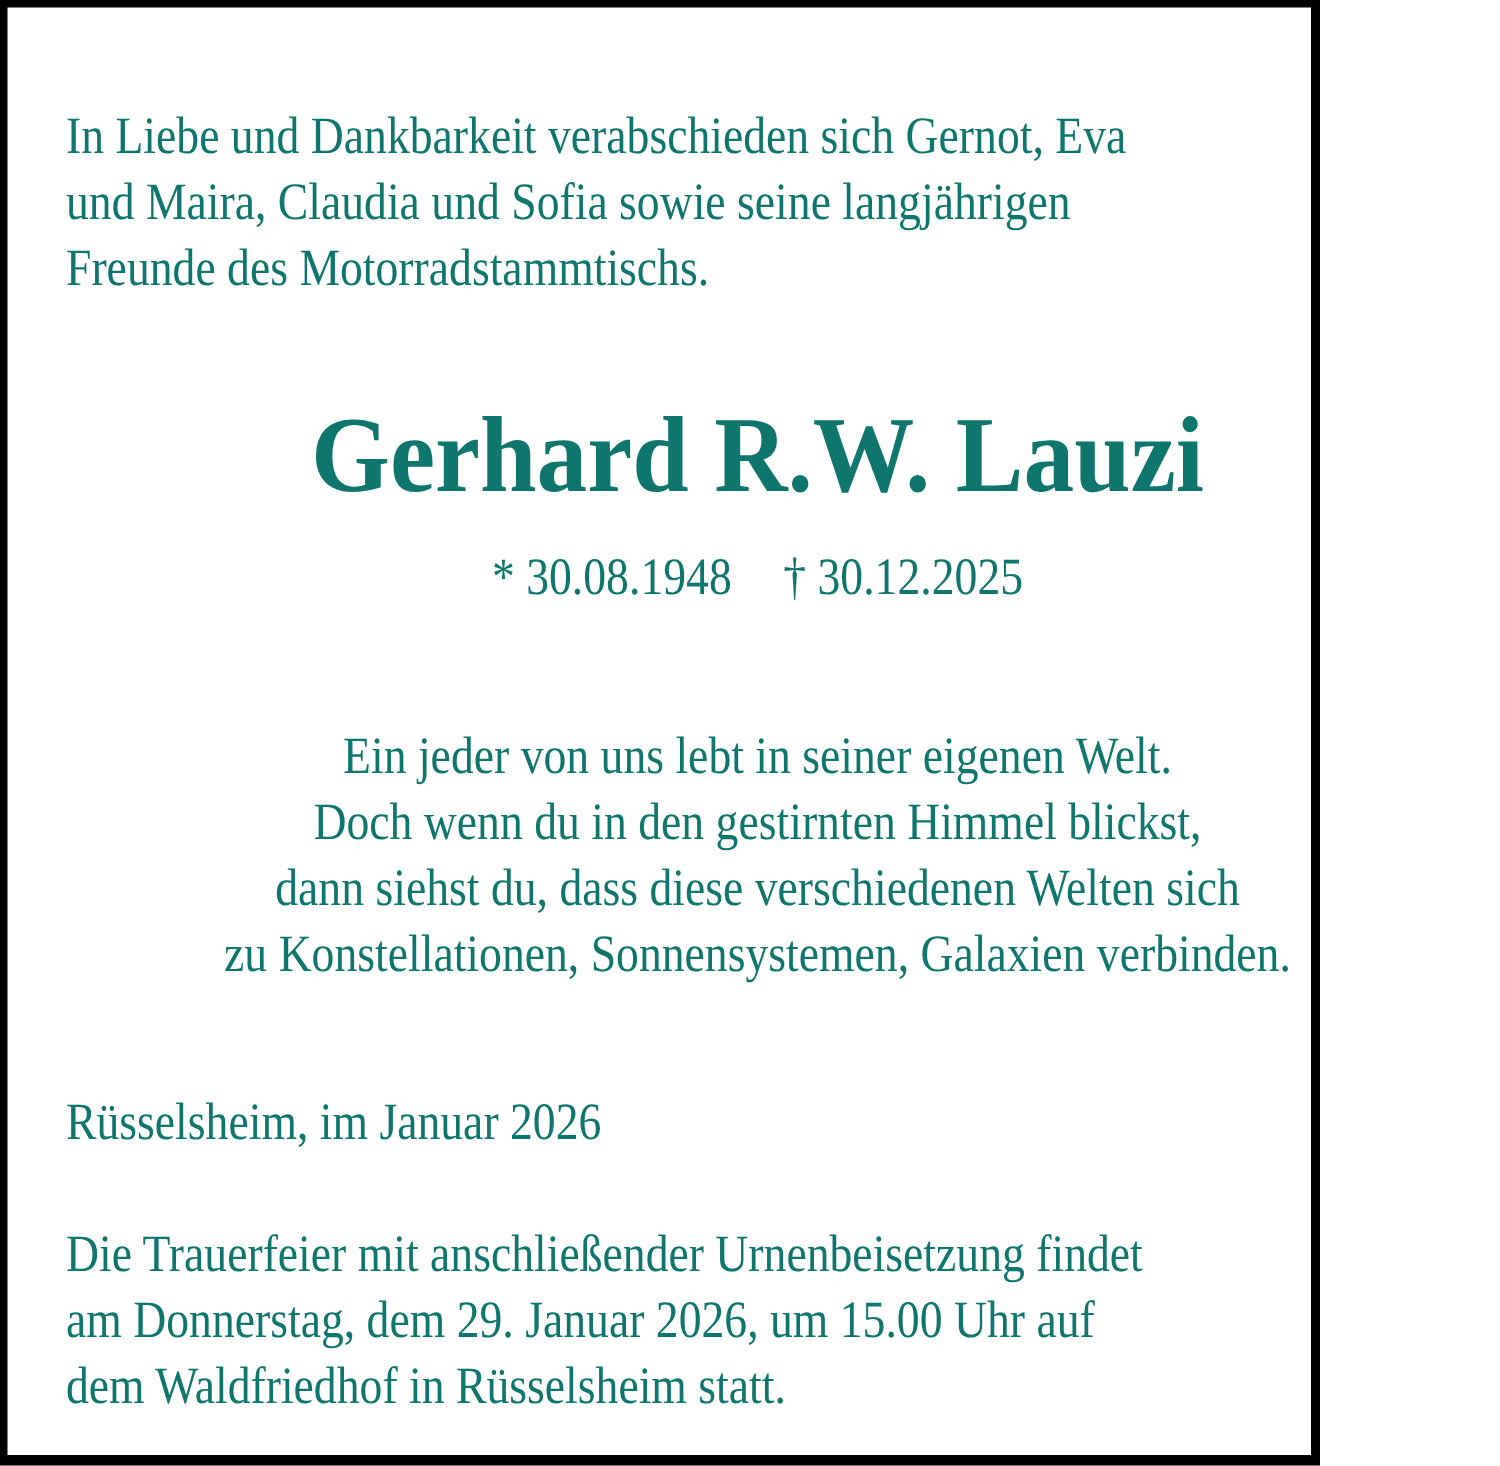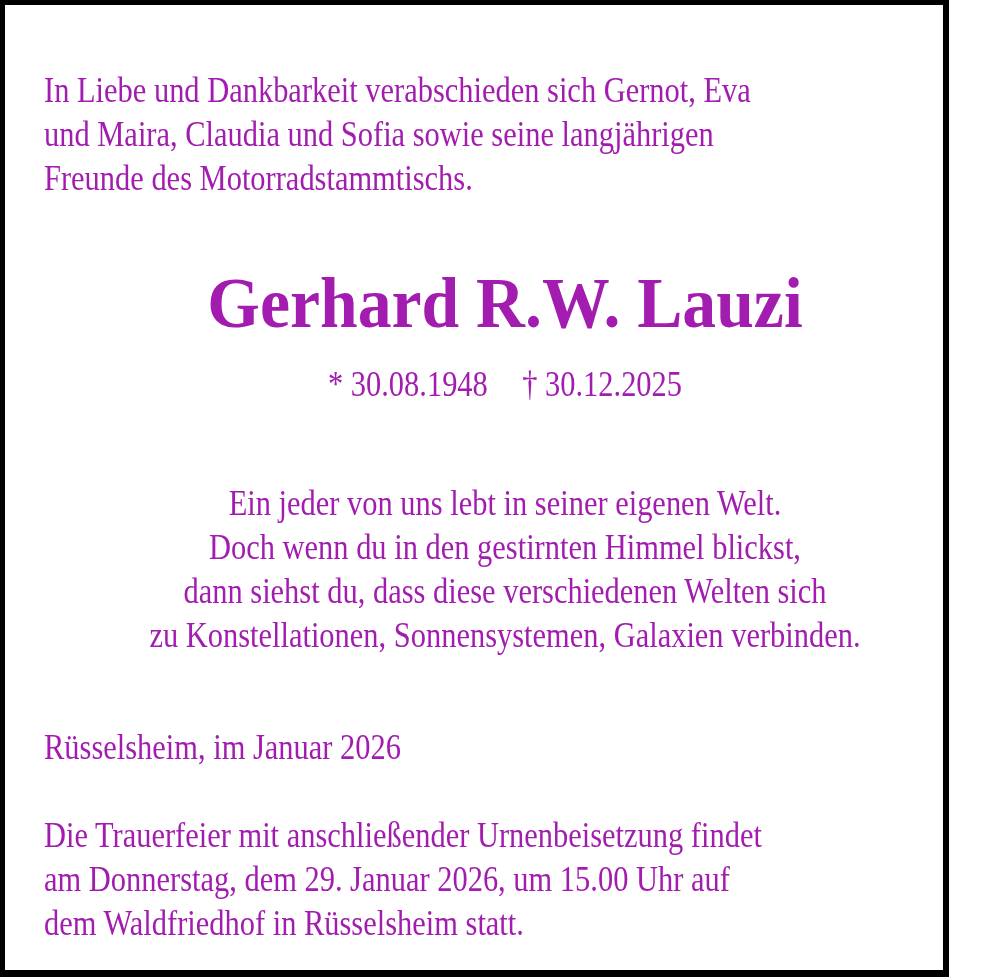--- a/index.html
+++ b/index.html
@@ -1,25 +1,25 @@
 <!DOCTYPE html>
 <html><head>
   <meta charset="utf-8">
   <style>
     html, body { margin: 0; padding: 0; background: #ffffff; }
     body { width: 1000px; height: 977px; overflow: hidden; }
     .notice {
       position: absolute; left: 0; top: 0;
-      width: 949px; height: 977px;
+      width: 880px; height: 977px;
       box-sizing: border-box;
       border: 5px solid #000000;
       border-bottom-width: 7px;
       border-right-width: 6px;
       background: #ffffff;
-      color: #a21caf;
+      color: #0f766e;
       font-family: "Liberation Serif", "DejaVu Serif", serif;
     }
     .line {
       position: absolute;
       white-space: nowrap;
       font-size: 35px;
       line-height: 44px;
       transform-origin: 0 0;
       transform: scaleX(0.87);
     }

